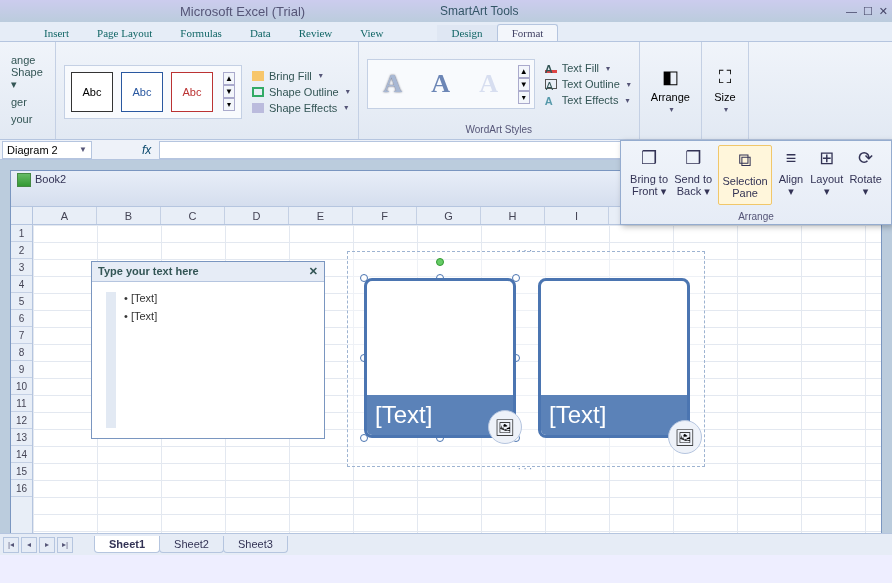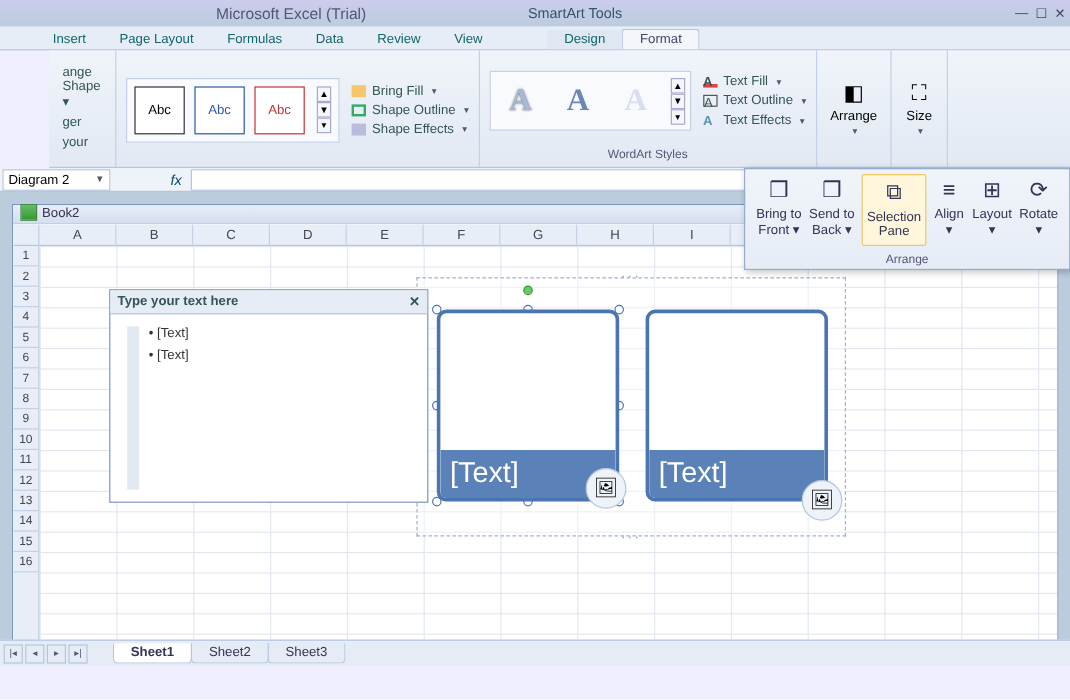--- a/index.html
+++ b/index.html
@@ -6,26 +6,26 @@
 body { background: #eef; width: 892px; height: 583px; overflow: hidden; position: relative; }
 
 
 .titlebar { height: 22px; background: linear-gradient(#cce, #bcd); display: flex; align-items: center; position: relative; }
 .app-title { position: absolute; left: 180px; color: #557; font-size: 13px; }
 .smartart-title { position: absolute; left: 440px; color: #356; font-size: 12px; }
 .win-controls { position: absolute; right: 4px; display: flex; gap: 6px; color: #446; font-size: 14px; }
 
 
 .tabs { height: 20px; background: #e6edf7; display: flex; align-items: flex-end; padding-left: 30px; border-bottom: 1px solid #b5c5df; }
-.tab { padding: 2px 14px; color: #166; cursor: pointer; }
+.tab { padding: 2px 14px; color: #166; cursor: pointer; font-family: Liberation Serif, serif; }
 .tab.context { background: #dfe7f3; }
 .tab.active { background: #f3f6fb; border: 1px solid #b5c5df; border-bottom: none; border-radius: 3px 3px 0 0; color: #446; }
 
 
-.ribbon { height: 98px; background: linear-gradient(#f0f4fa, #e2e9f3); border-bottom: 1px solid #b5c5df; display: flex; position: relative; margin-left: 41px; }
+.ribbon { height: 98px; background: linear-gradient(#f0f4fa, #e2e9f3); border-bottom: 1px solid #b5c5df; display: flex; position: relative; }
 .group { border-right: 1px solid #c4d0e4; padding: 4px 8px 2px 8px; display: flex; flex-direction: column; justify-content: space-between; }
 .group-body { display: flex; align-items: center; gap: 6px; flex: 1; }
 .group-label { text-align: center; color: #557; font-size: 10px; padding: 2px 0; }
 
 .left-cmds { display: flex; flex-direction: column; gap: 3px; justify-content: center; }
 .cmd-thin { display: flex; align-items: center; gap: 4px; color: #355; padding: 1px 3px; }
 
 .style-gallery { display: flex; gap: 8px; border: 1px solid #c4d0e4; background: #f8fafd; padding: 6px; align-items: center; }
 .style-item { width: 42px; height: 40px; border: 1px solid #333; display: flex; align-items: center; justify-content: center; background: #fff; font-size: 11px; }
 .style-item.blue { border-color: #2a58a0; color: #2a58a0; }
@@ -58,35 +58,35 @@
 
 .fx-bar { height: 20px; background: #eef2f9; border-bottom: 1px solid #b5c5df; display: flex; align-items: center; }
 .namebox { width: 90px; height: 18px; border: 1px solid #b5c5df; background: #fff; margin-left: 2px; padding: 0 4px; display: flex; align-items: center; justify-content: space-between; }
 .namebox .dd2 { font-size: 8px; color: #557; }
 .fx-lbl { font-style: italic; color: #0c4a6e; margin: 0 8px 0 50px; font-size: 12px; }
 .fx-input { flex: 1; height: 18px; border: 1px solid #b5c5df; background: #fff; }
 
 
 .workspace { position: absolute; left: 0; top: 160px; right: 0; bottom: 28px; background: #bcd; padding: 10px 10px 0 10px; }
 .book { background: #fff; border: 1px solid #7a96c0; height: 100%; display: flex; flex-direction: column; }
-.book-title { height: 16px; background: linear-gradient(#e8eef8, #d5deee); border-bottom: 1px solid #b5c5df; padding: 2px 6px; color: #335; display: flex; align-items: flex-end; gap: 4px; }
+.book-title { height: 36px; background: linear-gradient(#e8eef8, #d5deee); border-bottom: 1px solid #b5c5df; padding: 2px 6px; color: #335; display: flex; align-items: flex-start; gap: 4px; }
 .book-title .xls-ico { width: 14px; height: 14px; background: linear-gradient(#6b6, #393); border: 1px solid #484; }
 
 .grid-wrap { flex: 1; position: relative; background: #fff; overflow: hidden; }
 .colhdr { position: absolute; left: 22px; top: 0; right: 0; height: 18px; display: flex; background: #e8eef7; border-bottom: 1px solid #b5c5df; }
 .colhdr div { width: 64px; border-right: 1px solid #c4d0e4; text-align: center; color: #445; line-height: 18px; }
 .corner { position: absolute; left: 0; top: 0; width: 22px; height: 18px; background: #e8eef7; border-right: 1px solid #b5c5df; border-bottom: 1px solid #b5c5df; }
 .rowhdr { position: absolute; left: 0; top: 18px; width: 22px; bottom: 0; background: #e8eef7; border-right: 1px solid #b5c5df; }
 .rowhdr div { height: 17px; border-bottom: 1px solid #c4d0e4; text-align: center; color: #445; font-size: 10px; line-height: 17px; }
 .cells { position: absolute; left: 22px; top: 18px; right: 0; bottom: 0; }
 .hline { position: absolute; left: 0; right: 0; height: 1px; background: #e3e8f0; }
 .vline { position: absolute; top: 0; bottom: 0; width: 1px; background: #e3e8f0; }
 
 
-.text-pane { position: absolute; left: 80px; top: 54px; width: 266px; height: 178px; border: 1px solid #7a96c0; background: #fff; display: flex; flex-direction: column; z-index: 5; }
+.text-pane { position: absolute; left: 80px; top: 54px; width: 234px; height: 178px; border: 1px solid #7a96c0; background: #fff; display: flex; flex-direction: column; z-index: 5; }
 .tp-head { background: #e6ecf6; border-bottom: 1px solid #b5c5df; padding: 3px 6px; color: #355; font-weight: bold; display: flex; justify-content: space-between; }
 .tp-body { flex: 1; padding: 10px 14px; display: flex; }
 .tp-gutter { width: 10px; background: #e2e9f3; margin-right: 8px; }
 .tp-items { color: #333; }
 .tp-items div { margin-bottom: 6px; }
 .tp-foot { background: #e6ecf6; border-top: 1px solid #b5c5df; padding: 3px 6px; color: #355; font-weight: bold; }
 
 
 .diagram { position: absolute; left: 336px; top: 44px; width: 358px; height: 216px; border: 1px dashed #9db3d1; background: rgba(255,255,255,0.4); z-index: 4; }
 .diagram::before, .diagram::after { content: "···"; position: absolute; left: 50%; transform: translateX(-50%); color: #7a96c0; letter-spacing: 2px; }

